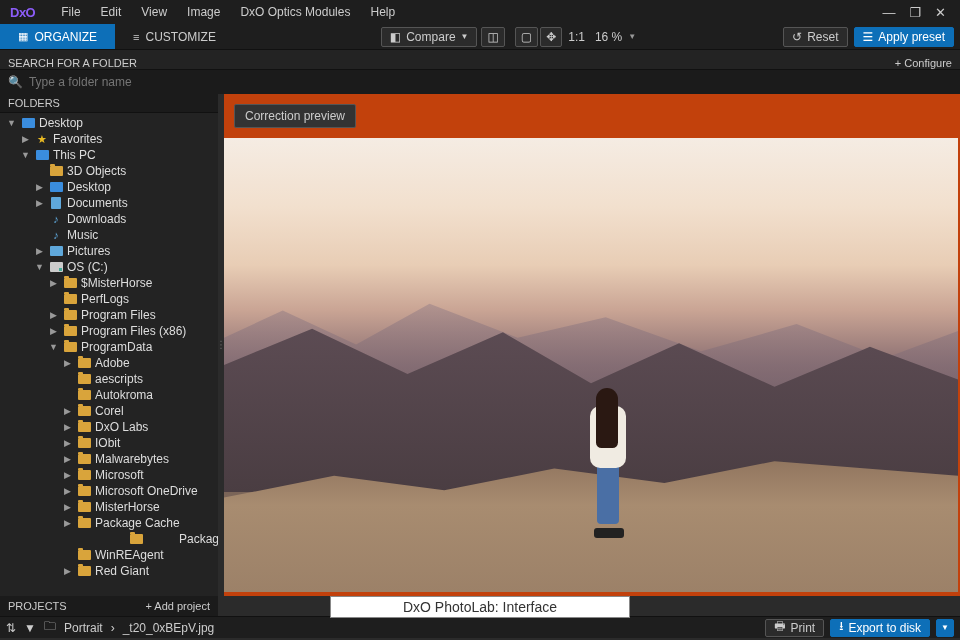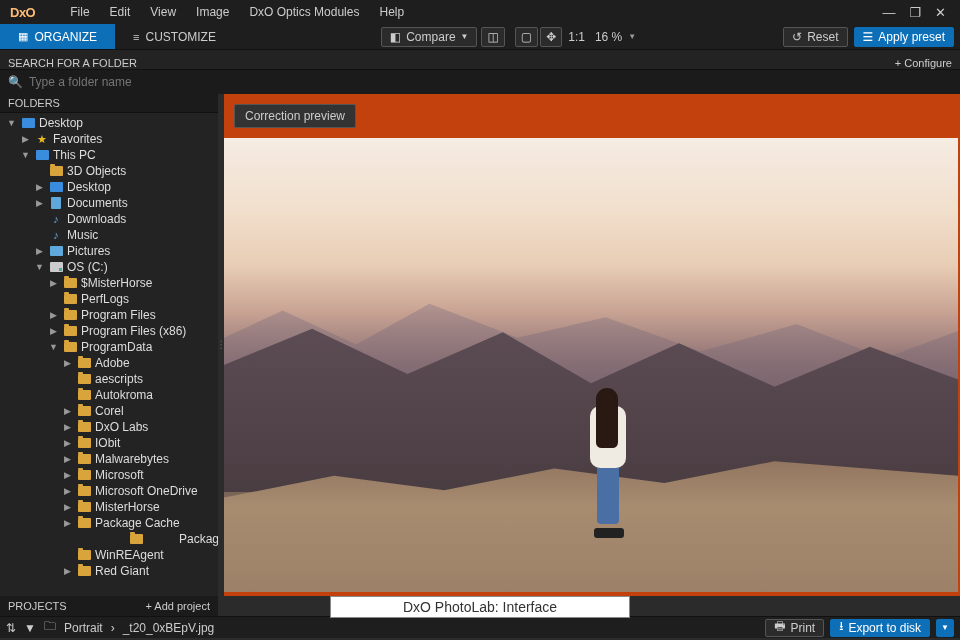--- a/index.html
+++ b/index.html
@@ -1,19 +1,19 @@
 <!DOCTYPE html>
 <html><head>
 <meta charset="utf-8">
 <style>
   * { box-sizing: border-box; margin: 0; padding: 0; font-family: "Segoe UI", Arial, sans-serif; }
   body { width: 960px; height: 640px; background: #2b2b2b; color: #ccc; font-size: 12px; overflow: hidden; position: relative; }
   
   .menubar { height: 24px; background: #1e1e1e; display: flex; align-items: center; padding: 0 6px; }
-  .logo { font-weight: bold; color: #fdba74; font-size: 13px; margin-right: 21px; letter-spacing: -0.5px; padding: 0 4px;}
+  .logo { font-weight: bold; color: #8b5cf6; font-size: 13px; margin-right: 12px; letter-spacing: -0.5px; padding: 0 4px;}
   .menu-item { padding: 0 10px; color: #ccc; cursor: pointer; font-size: 12px; }
   .win-controls { margin-left: auto; display: flex; gap: 14px; padding-right: 8px; }
   .win-ctrl { color:#ccc; cursor:pointer; font-size:13px; }
   
   .toolbar { height: 26px; background: #1e1e1e; display: flex; align-items: stretch; border-bottom:1px solid #111;}
   .tool-tab { display:flex; align-items:center; padding: 0 18px; font-size:12px; cursor:pointer; gap:6px;}
   .tool-tab.active { background:#0d6fb8; color:#fff; }
   .tool-tab .ticon{ font-size:11px;}
   .tool-center{ margin-left:auto; display:flex; align-items:center; gap:4px; padding:0 6px;}
   .tbtn{ display:flex; align-items:center; gap:5px; padding:2px 8px; border:1px solid #555; border-radius:2px; background:#2b2b2b; color:#ccc; cursor:pointer; font-size:12px; height:20px;}

